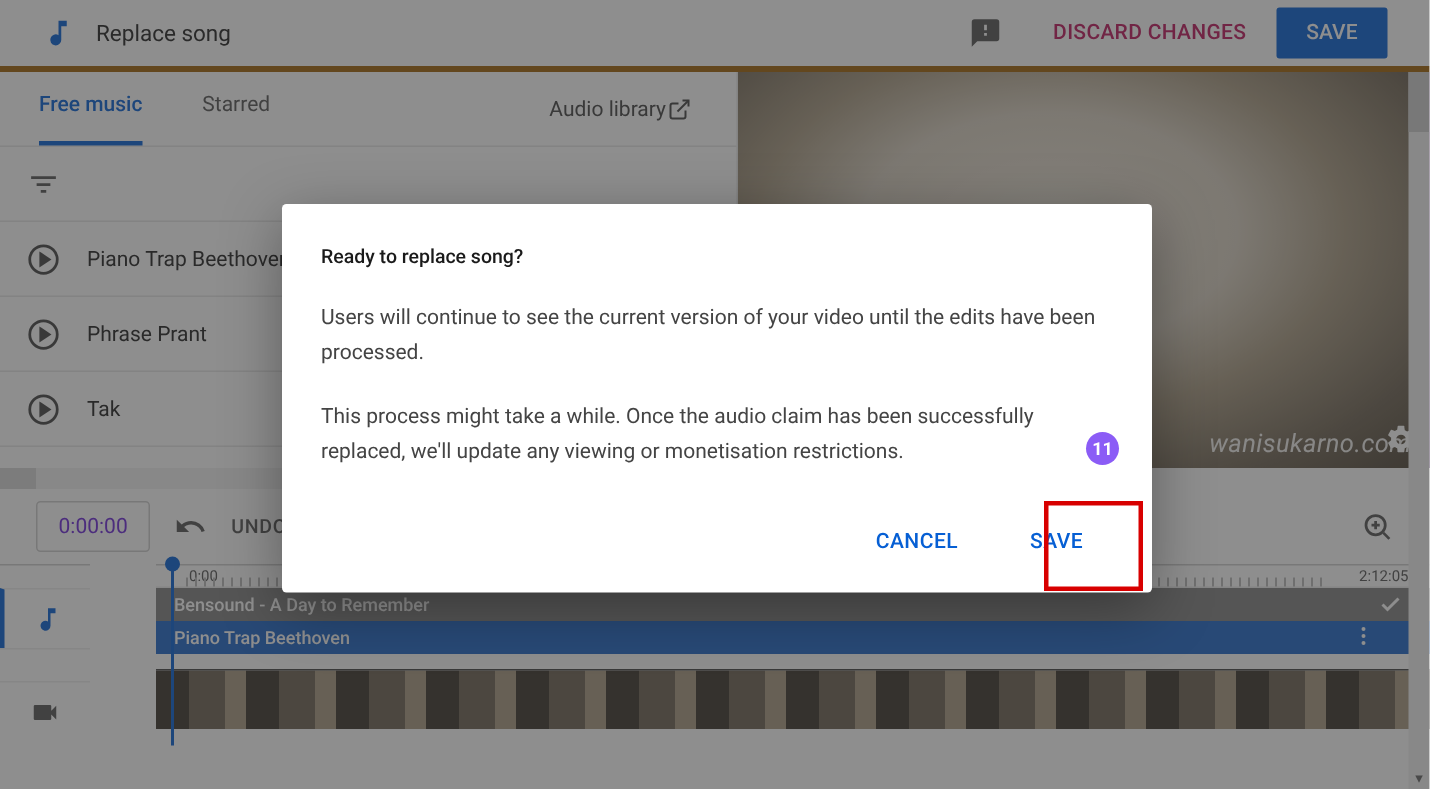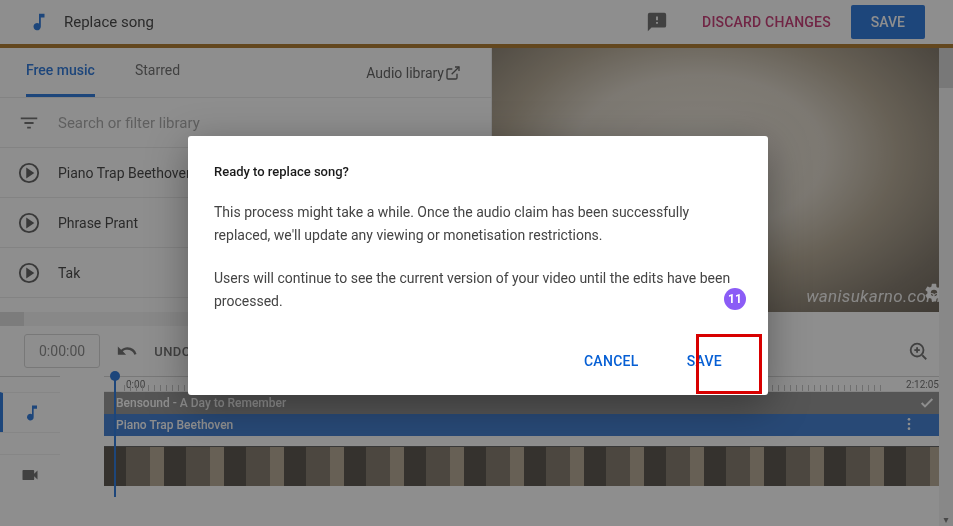--- a/index.html
+++ b/index.html
@@ -48,21 +48,21 @@
     radial-gradient(ellipse at 45% 40%, #e9e2d6 0%, #d8cfc0 35%, #a89a82 55%, #6e6353 80%, #4b4235 100%); }
   .watermark { position: absolute; bottom: 6px; right: 12px; color: rgba(255,255,255,.9); font-size: 17px; font-style: italic; letter-spacing: .3px; }
   .gear-icon { position: absolute; bottom: 8px; right: 8px; width: 22px; height: 22px; color: #fff; }
   
   
   .hscroll { height: 14px; background: #f1f1f1; width: 492px; position: relative; }
   .hscroll::before { content: ''; position: absolute; left: 0; width: 24px; height: 14px; background: #d8d8d8; }
   
   
   .controls { display: flex; align-items: center; height: 50px; padding: 0 24px; gap: 16px; }
-  .time-box { border: 1px solid #cfcfcf; border-radius: 3px; padding: 8px 14px; font-size: 14px; color: #737373; }
+  .time-box { border: 1px solid #cfcfcf; border-radius: 3px; padding: 8px 14px; font-size: 14px; color: #6d28d9; }
   .undo-icon { width: 22px; height: 22px; color: #555; }
   .undo-label { font-size: 13px; letter-spacing: .5px; color: #555; font-weight: 500; cursor: pointer; }
   .controls-spacer { flex: 1; }
   .zoom-icon { width: 22px; height: 22px; color: #555; cursor: pointer; }
   
   
   .timeline-area { display: flex; }
   .tl-left { width: 60px; display: flex; flex-direction: column; align-items: center; }
   .tl-left .row { height: 40px; width: 100%; display: flex; align-items: center; justify-content: center; border-top: 1px solid #eee; }
   .tl-left .row.active { border-left: 3px solid #065fd4; }
@@ -128,21 +128,20 @@
               <path d="M18 13v6a2 2 0 0 1-2 2H5a2 2 0 0 1-2-2V8a2 2 0 0 1 2-2h6"></path>
               <polyline points="15 3 21 3 21 9"></polyline>
               <line x1="10" y1="14" x2="21" y2="3"></line>
             </svg>
         </div>
       </div>
       <div class="search-row">
         <svg class="filter-icon" viewBox="0 0 24 24" fill="currentColor">
             <path d="M3 6h18v2H3zm4 5h10v2H7zm3 5h4v2h-4z"></path>
           </svg>
-        <input class="search-input" placeholder="Search or filter library" style="">
       </div>
       <div class="song-row">
         <svg class="play-icon" viewBox="0 0 24 24" fill="none" stroke="currentColor" stroke-width="2">
             <circle cx="12" cy="12" r="10"></circle>
             <polygon points="10 8 16 12 10 16 10 8" fill="currentColor"></polygon>
           </svg>
         <div class="song-title">Piano Trap Beethoven</div>
       </div>
       <div class="song-row">
         <svg class="play-icon" viewBox="0 0 24 24" fill="none" stroke="currentColor" stroke-width="2">
@@ -227,22 +226,22 @@
   </div>
 
   <div class="vscroll">
     <div class="vscroll-thumb"></div>
     <div class="vscroll-arrow">▾</div>
   </div>
 
   <div class="scrim"></div>
   <div class="dialog">
     <h2>Ready to replace song?</h2>
+    <p>Users will continue to see the current version of your video until the edits have been processed.</p>
     <p>This process might take a while. Once the audio claim has been successfully replaced, we'll update any viewing or monetisation restrictions.</p>
-    <p>Users will continue to see the current version of your video until the edits have been processed.</p>
     <div class="dialog-actions">
       <button class="dlg-btn">CANCEL</button>
       <button class="dlg-btn">SAVE</button>
     </div>
   </div>
   <div class="save-highlight"></div>
   <div class="badge">11</div>
 
 </div>
 

